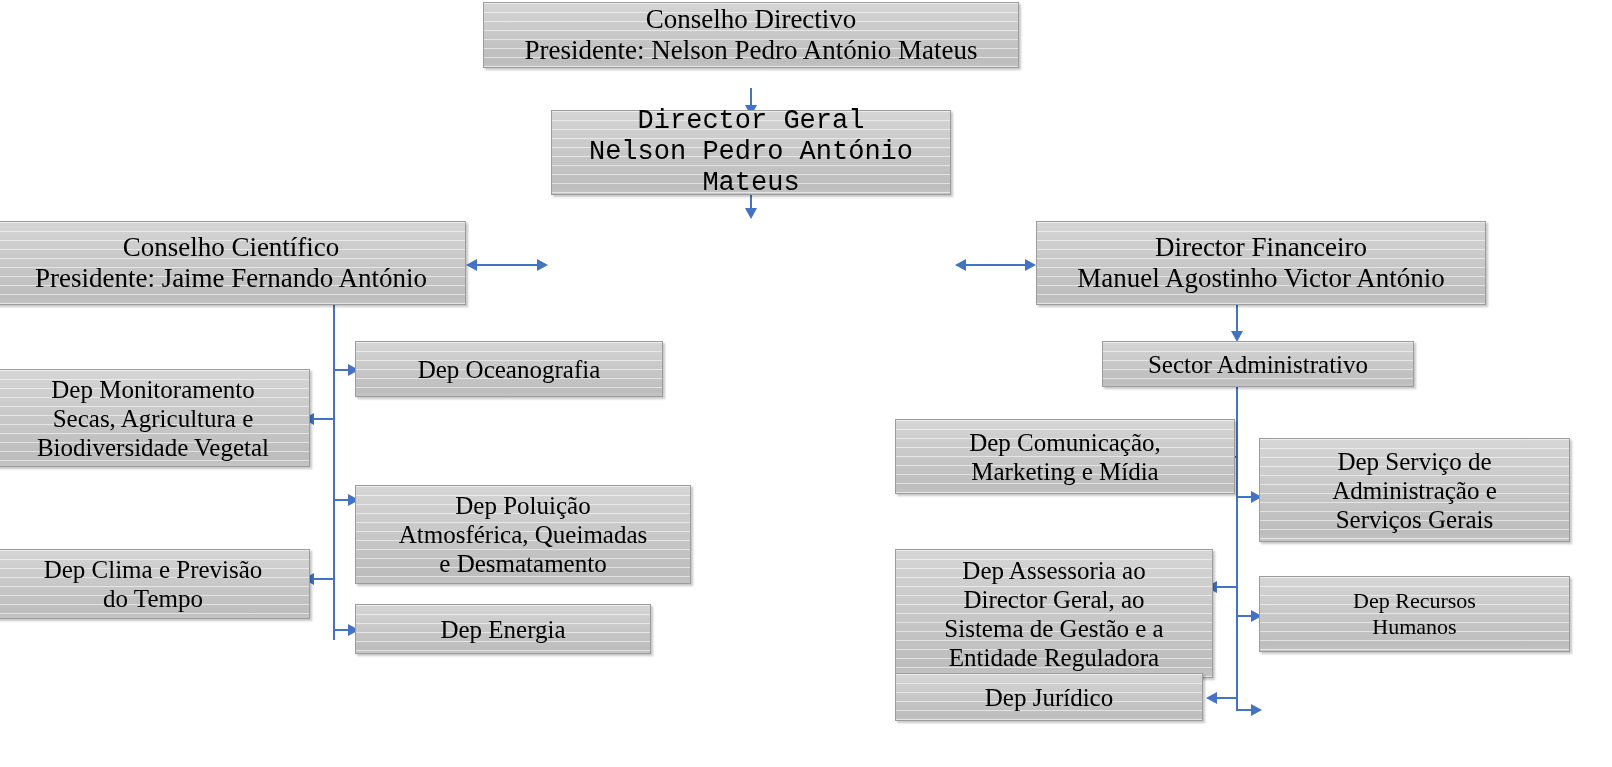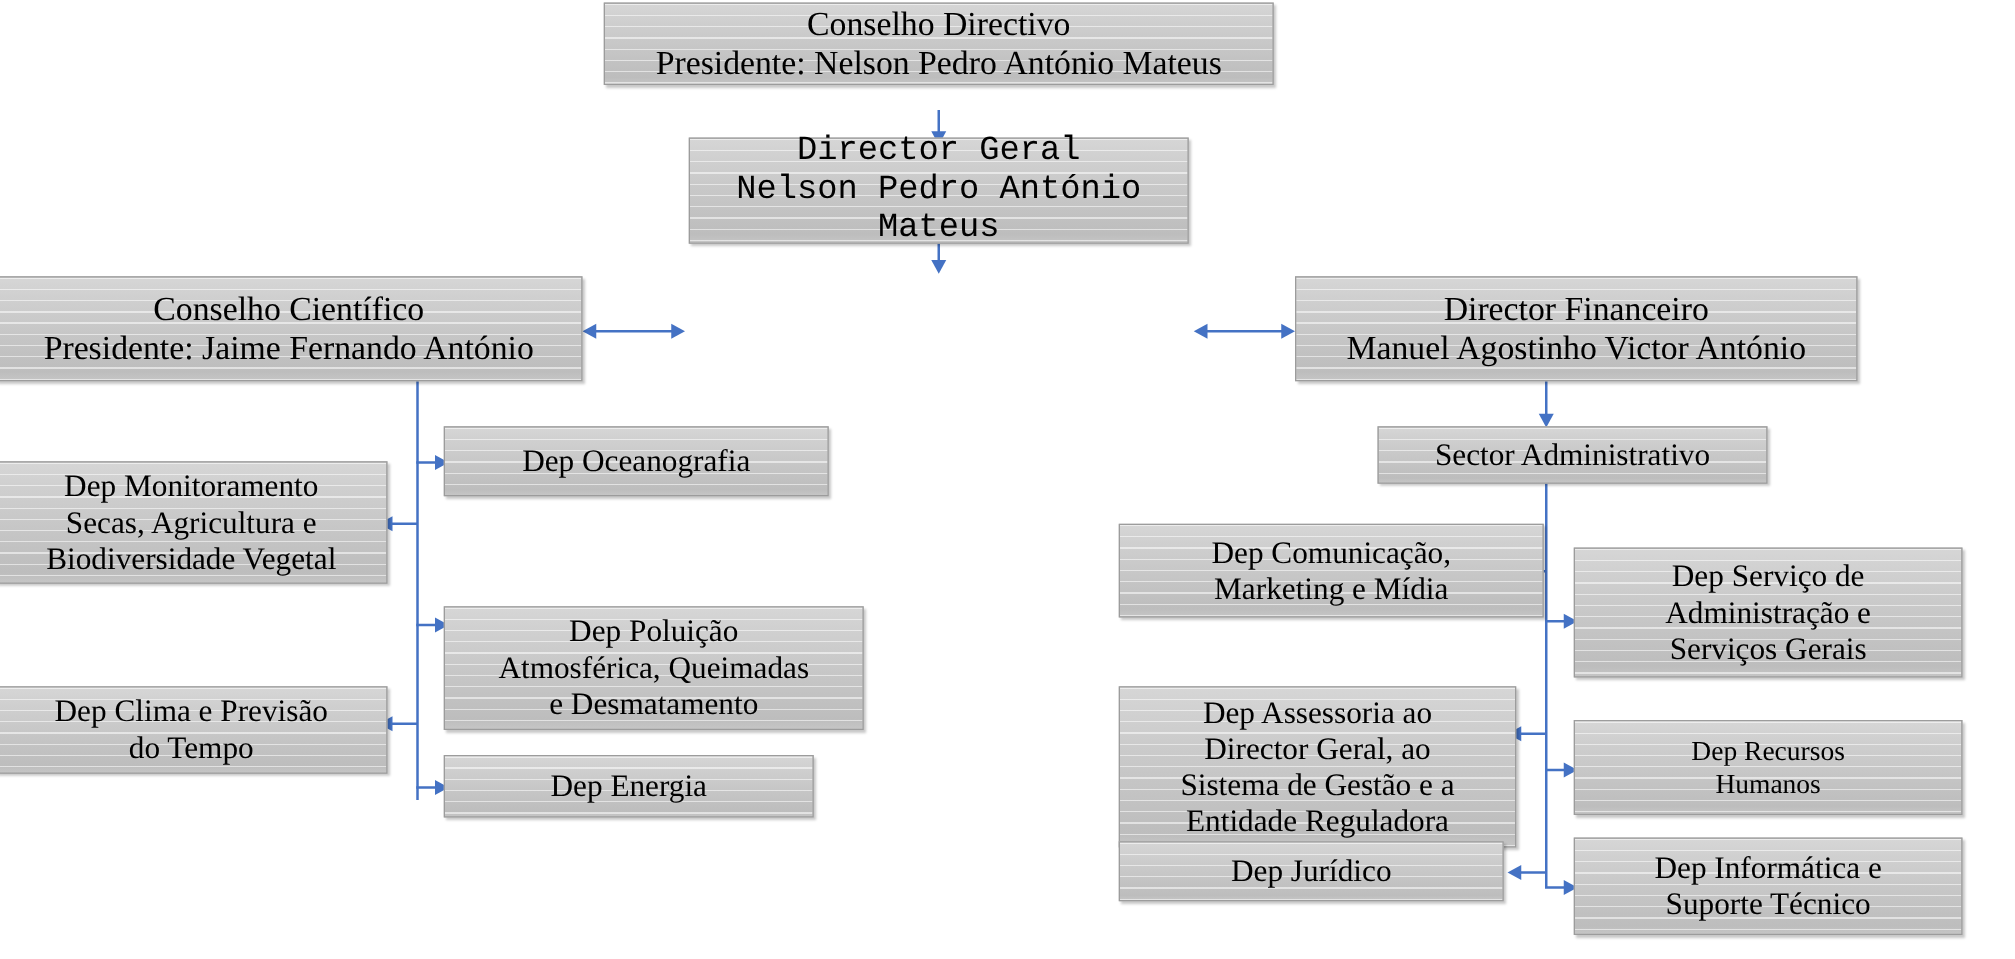--- a/index.html
+++ b/index.html
@@ -205,18 +205,14 @@
 
   <div class="node" style="left:1259px; top:576px; width:311px; height:76px; font-size:22px;">
     <span>Dep Recursos
 Humanos</span>
   </div>
 
   <div class="node" style="left:895px; top:673px; width:308px; height:48px; font-size:25px;">
     <span>Dep Jurídico</span>
   </div>
 
-  <div class="node" style="left:1259px; top:670px; width:311px; height:78px; font-size:25px;">
-    <span>Dep Informática e
-Suporte Técnico</span>
-  </div>
 
 </div>
 
 </body></html>

